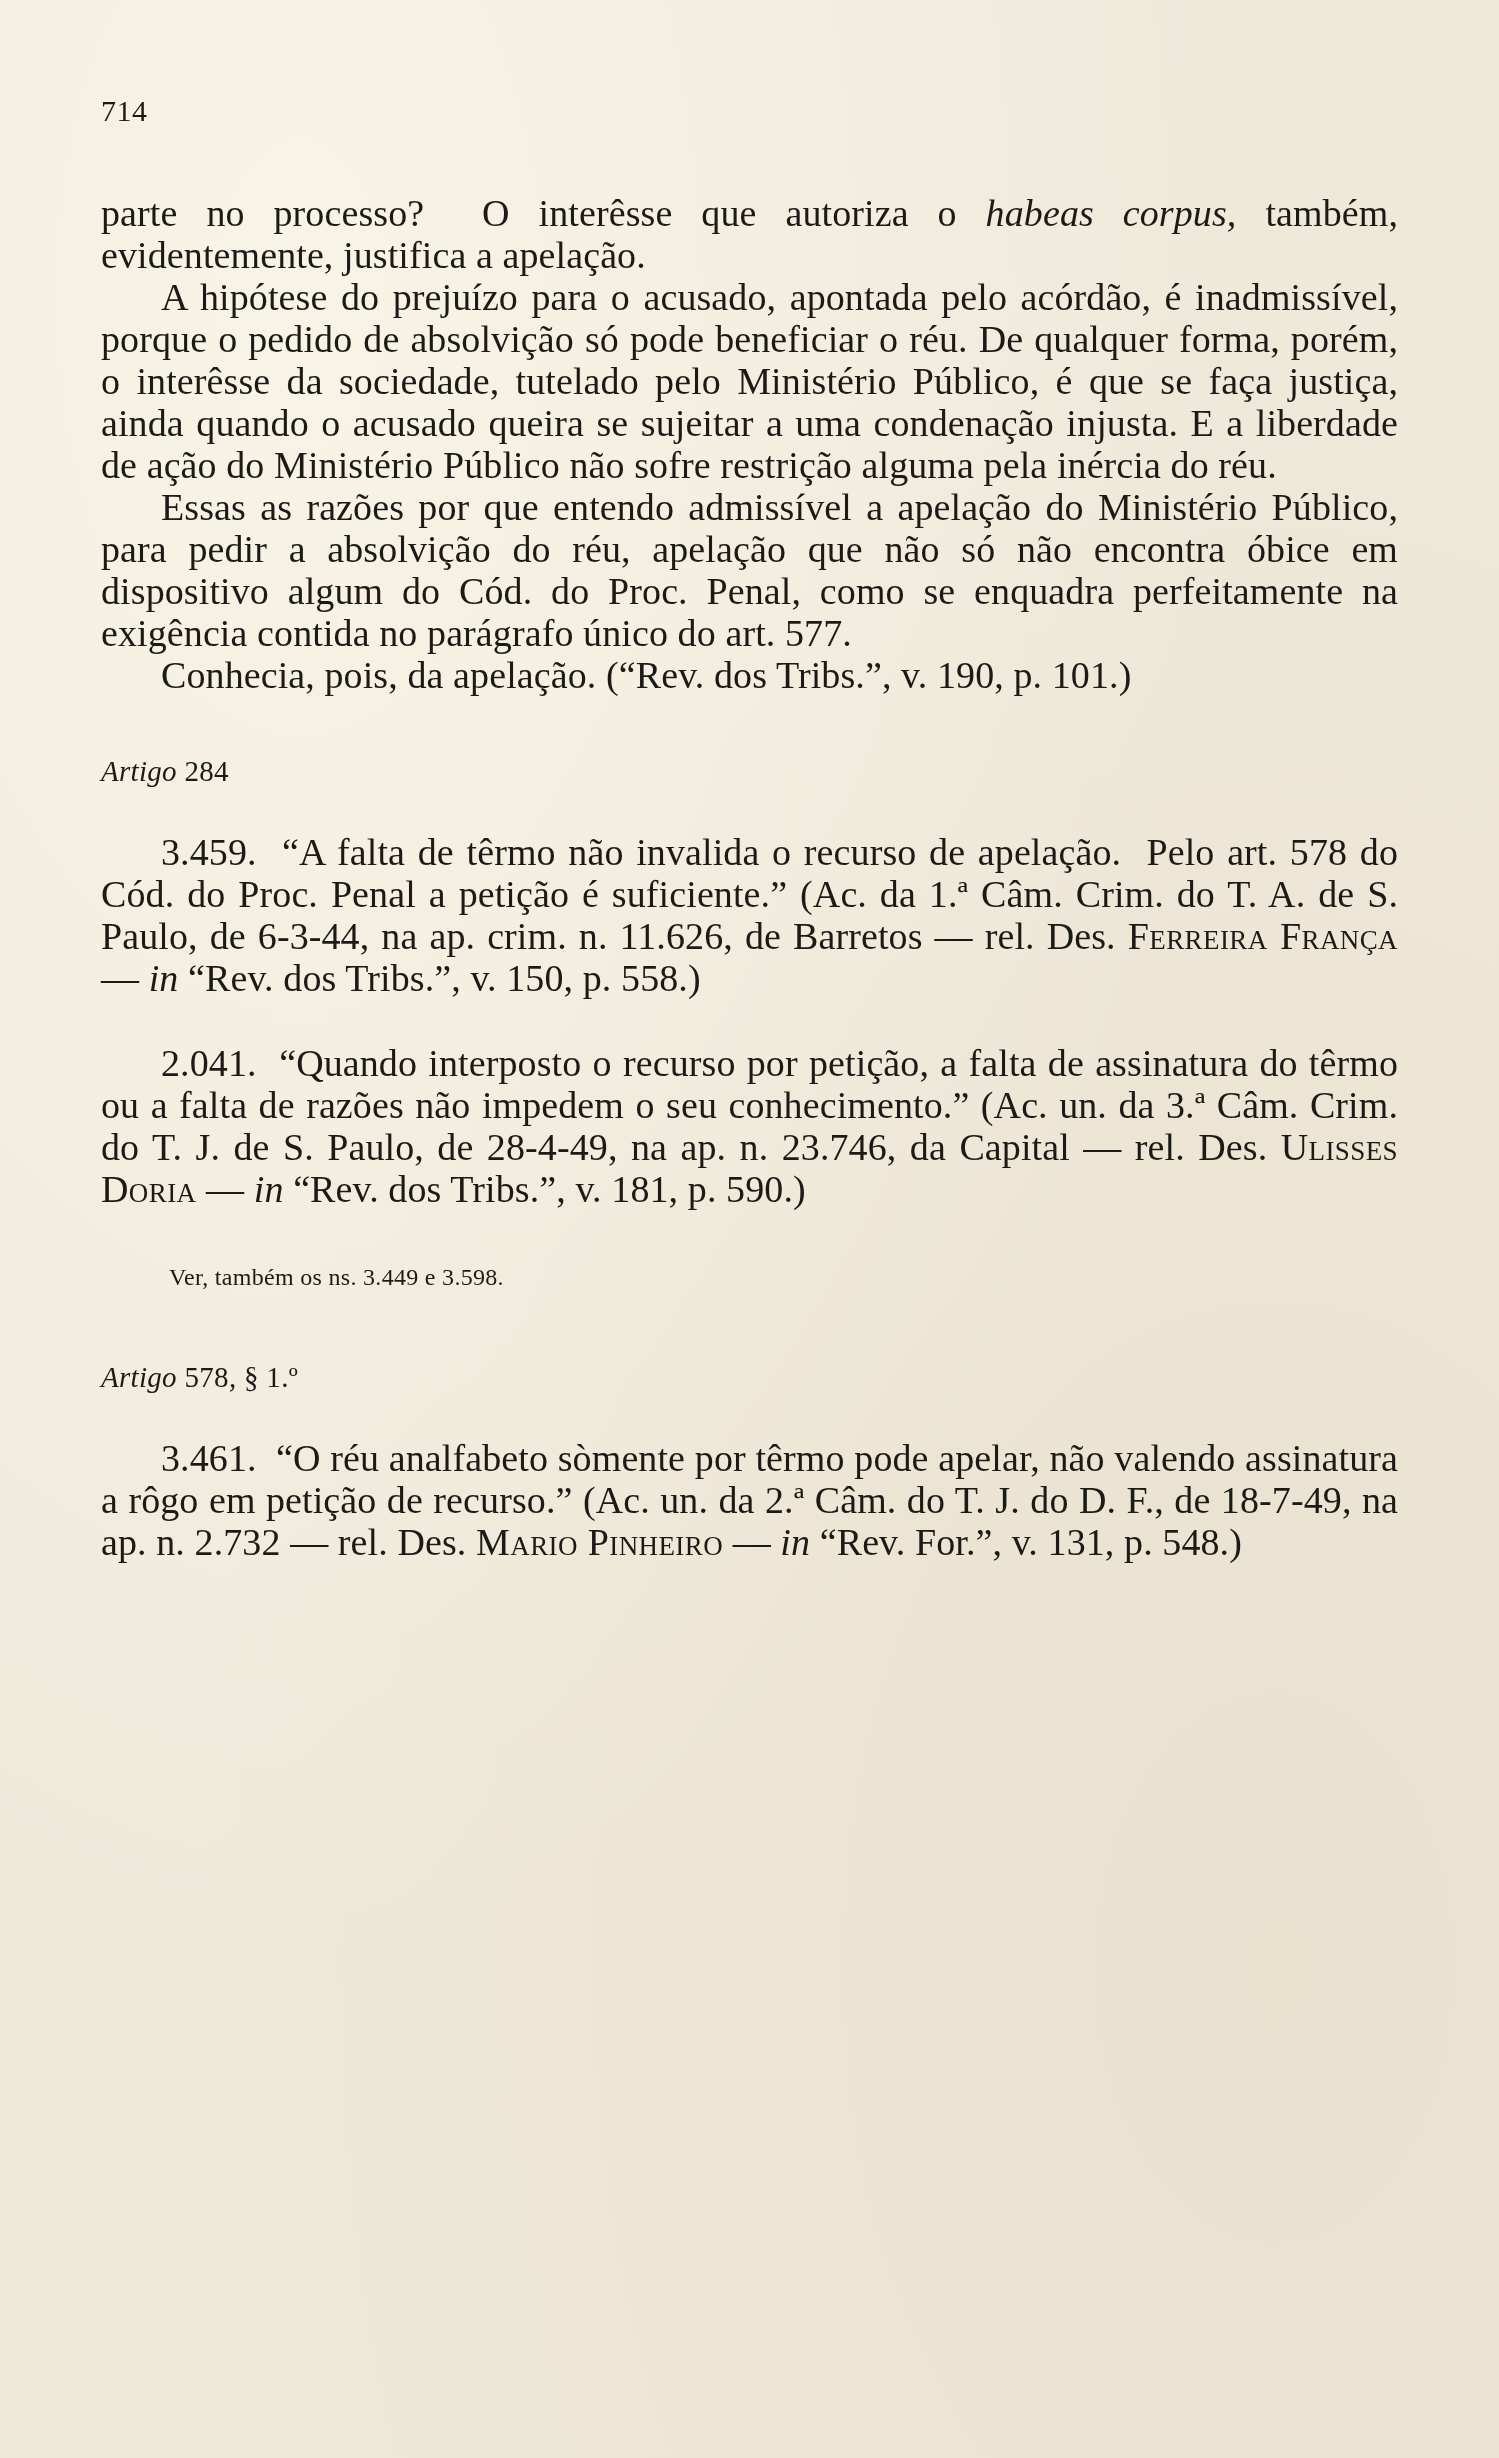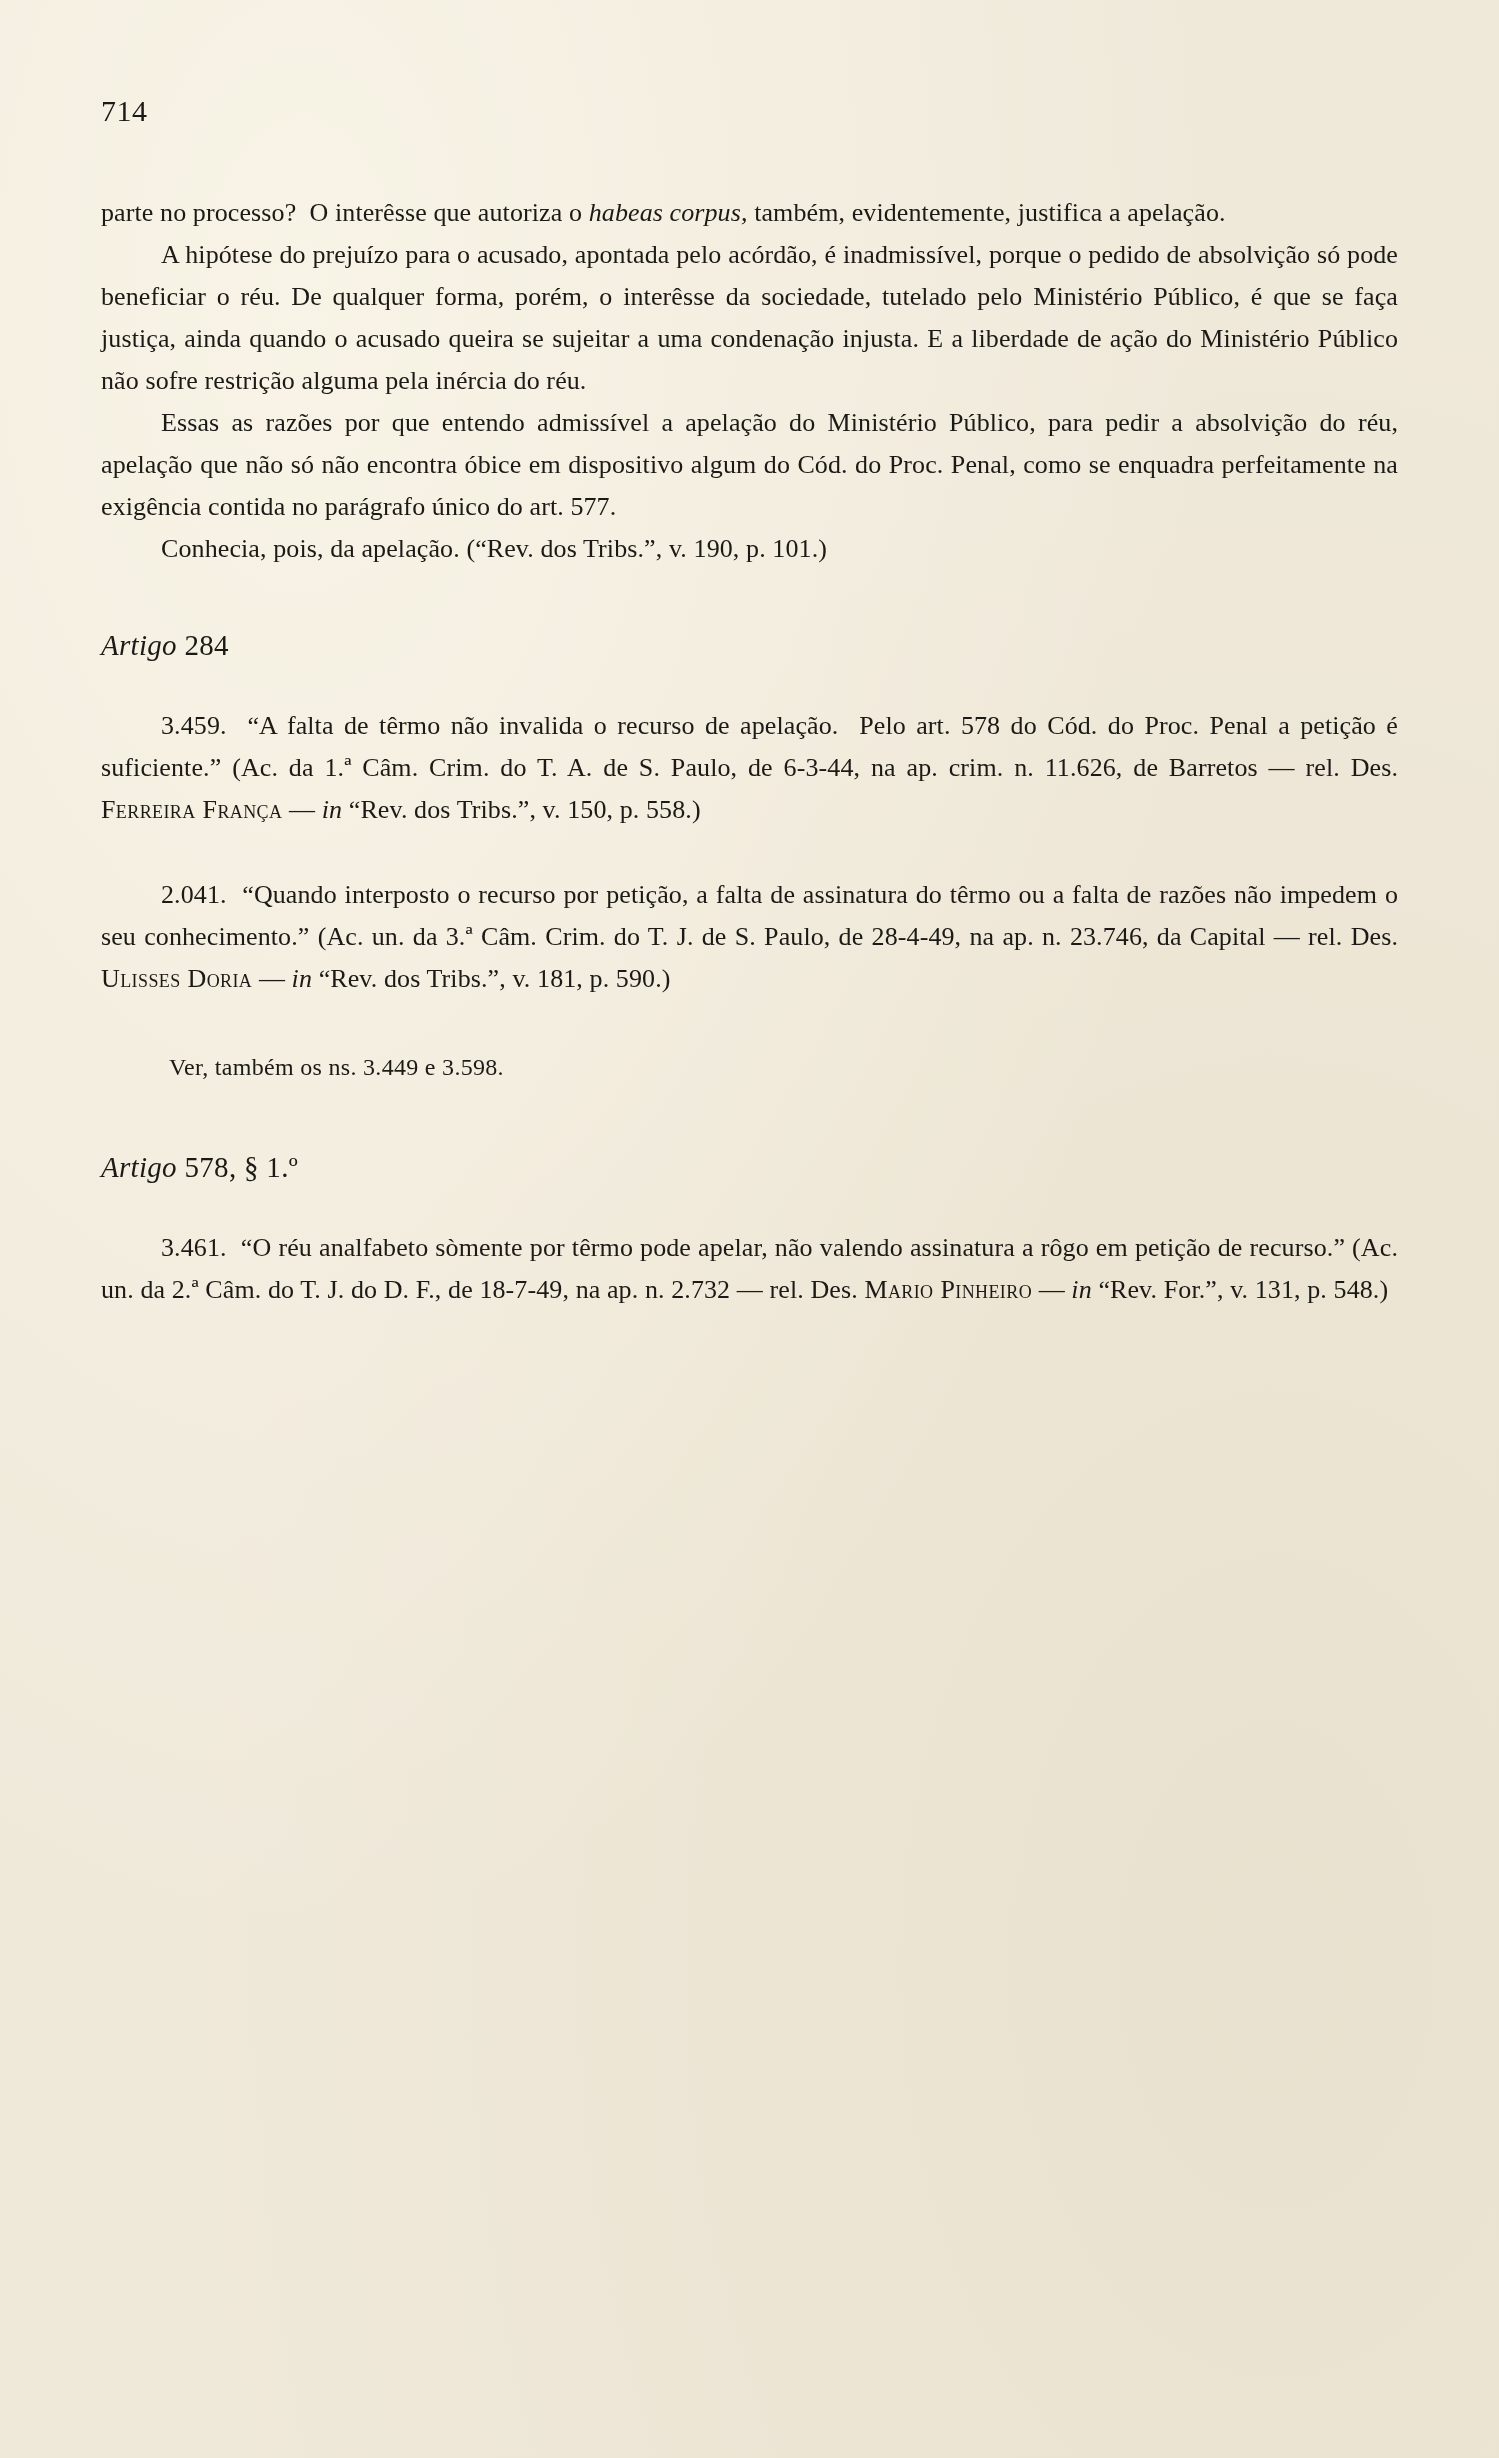--- a/index.html
+++ b/index.html
@@ -46,21 +46,21 @@
   .head-title {
     font-size: 24.4px;
     letter-spacing: 0.9px;
     white-space: nowrap;
   }
   .smallcaps {
     font-variant: small-caps;
   }
   
   p.body {
-    font-size: 26px;
+    font-size: 38px;
     line-height: 42px;
     margin: 0 0 0 0;
     text-align: justify;
     text-justify: inter-word;
     letter-spacing: 0.1px;
     hyphens: manual;
   }
   p.indent {
     text-indent: 60px;
   }

